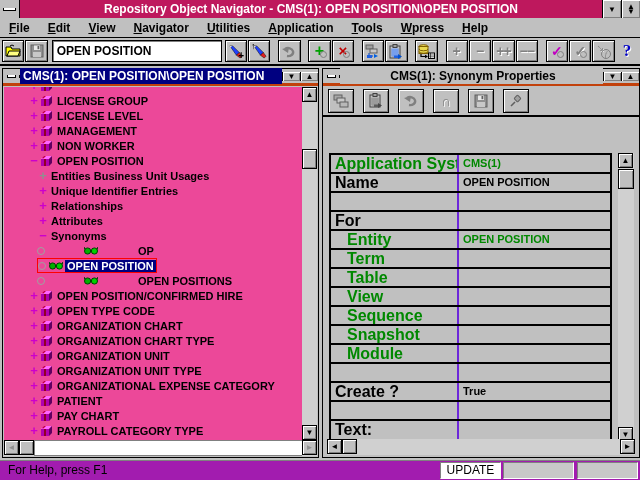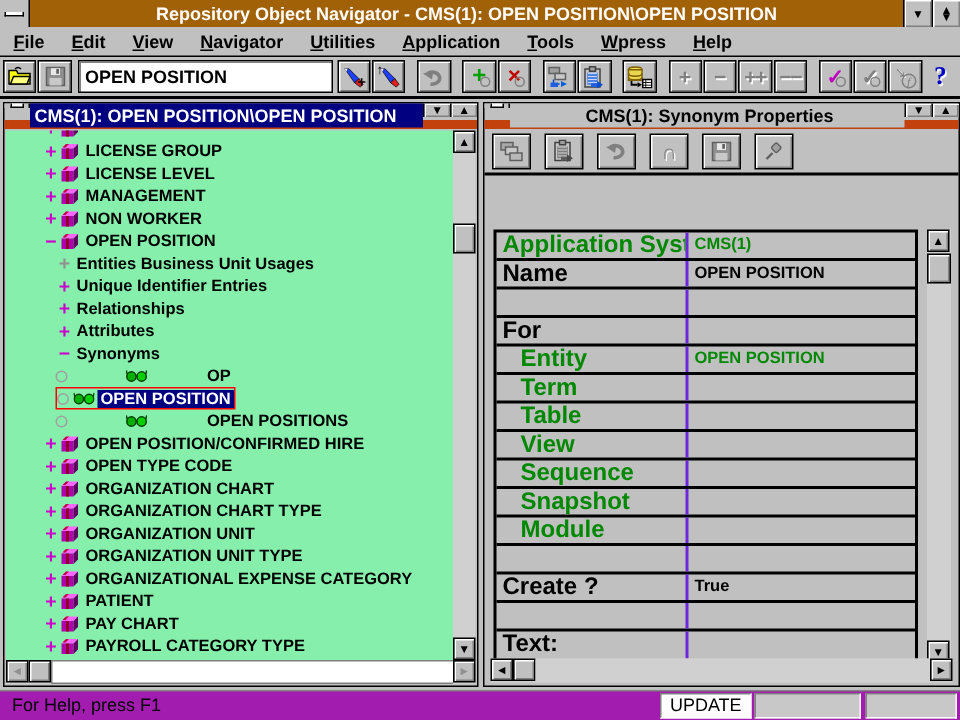--- a/index.html
+++ b/index.html
@@ -7,21 +7,21 @@
   body { font-family:"Liberation Sans", sans-serif; background:#C0C0C0; }
   #screen { position:relative; width:640px; height:480px; background:#C0C0C0; }
 
   
   .raised { background:#C0C0C0; border:1px solid #000;
             box-shadow: inset 1px 1px 0 #fff, inset -1px -1px 0 #808080; }
   .btn { display:flex; align-items:center; justify-content:center; position:relative; }
 
   
   #titlebar { position:absolute; left:0; top:0; width:640px; height:18px;
-              background:#a16207; display:flex; align-items:stretch; }
+              background:#be185d; display:flex; align-items:stretch; }
   #sysbox { width:20px; background:#C0C0C0; border-right:1px solid #000;
             display:flex; align-items:center; justify-content:center; }
   #sysbox .dash { width:13px; height:3px; background:#fff; border:1px solid #000; border-top:none; }
   #main-title { flex:1; color:#fff; font-weight:bold; font-size:12px; text-align:center;
                 line-height:18px; white-space:nowrap; overflow:hidden; }
   .cap-btn { width:19px; background:#C0C0C0; border-left:1px solid #000;
              display:flex; flex-direction:column; align-items:center; justify-content:center;
              box-shadow: inset 1px 1px 0 #fff, inset -1px -1px 0 #808080; }
   .cap-btn .tri { font-size:8px; line-height:5px; color:#000; }
 
@@ -53,35 +53,35 @@
   .fn-f { position:absolute; right:3px; bottom:2px; width:10px; height:10px; border:1px solid #808080;
           border-radius:50%; font-size:8px; line-height:9px; text-align:center; color:#808080;
           font-family:"Liberation Serif",serif; font-style:italic; }
 
   
   #mdi { position:absolute; left:0; top:66px; width:640px; height:394px; background:#C0C0C0; }
   .child { position:absolute; border:1px solid #000; background:#C0C0C0; }
   #left-win  { left:2px;   top:2px; width:317px; height:390px; }
   #right-win { left:322px; top:2px; width:318px; height:390px; }
 
-  .child-title { height:17px; display:flex; align-items:flex-start; border-bottom:6px solid #c2410c; }
+  .child-title { height:17px; display:flex; align-items:center; border-bottom:3px solid #c2410c; }
   .child-sys { width:17px; background:#C0C0C0; border-right:1px solid #000;
                display:flex; align-items:center; justify-content:center; }
   .child-sys .dash { width:9px; height:3px; background:#fff; border:1px solid #000; border-top:none; }
   .child-title-text { flex:1; font-weight:bold; font-size:12px; line-height:16px; padding-left:3px;
                       white-space:nowrap; overflow:hidden; }
   .active-t  { background:#000080; color:#fff; }
   .inactive-t{ background:#C0C0C0; color:#000; text-align:center; }
   .child-btn { width:18px; background:#C0C0C0; border-left:1px solid #000; font-size:8px;
                display:flex; align-items:center; justify-content:center; color:#000;
                box-shadow: inset 1px 1px 0 #fff, inset -1px -1px 0 #808080; }
 
   
   #tree { position:absolute; left:1px; top:18px; right:16px; bottom:17px; overflow:hidden;
-          background:#86efac; }
+          background:#ec4899; }
   #tree-scroll { margin-top:-9px; }
   .trow { height:15px; display:flex; align-items:center; white-space:nowrap; font-weight:bold;
           font-size:11px; color:#000; }
   .lvl1 { padding-left:24px; } .lvl2 { padding-left:33px; } .lvl3 { padding-left:33px;gap:36px; }
   .tog { width:12px; text-align:center; font-weight:bold; font-size:13px; line-height:13px; }
   .plus::before { content:"+"; color:#CC00CC; }
   .minus::before{ content:"−"; color:#CC00CC; }
   .dimplus::before{ content:"+"; color:#909090; }
   .ico { display:inline-block; margin-right:2px; }
   .radio { width:8px; height:8px; border:1px solid #A0A0A0; border-radius:50%; margin-right:3px; }

